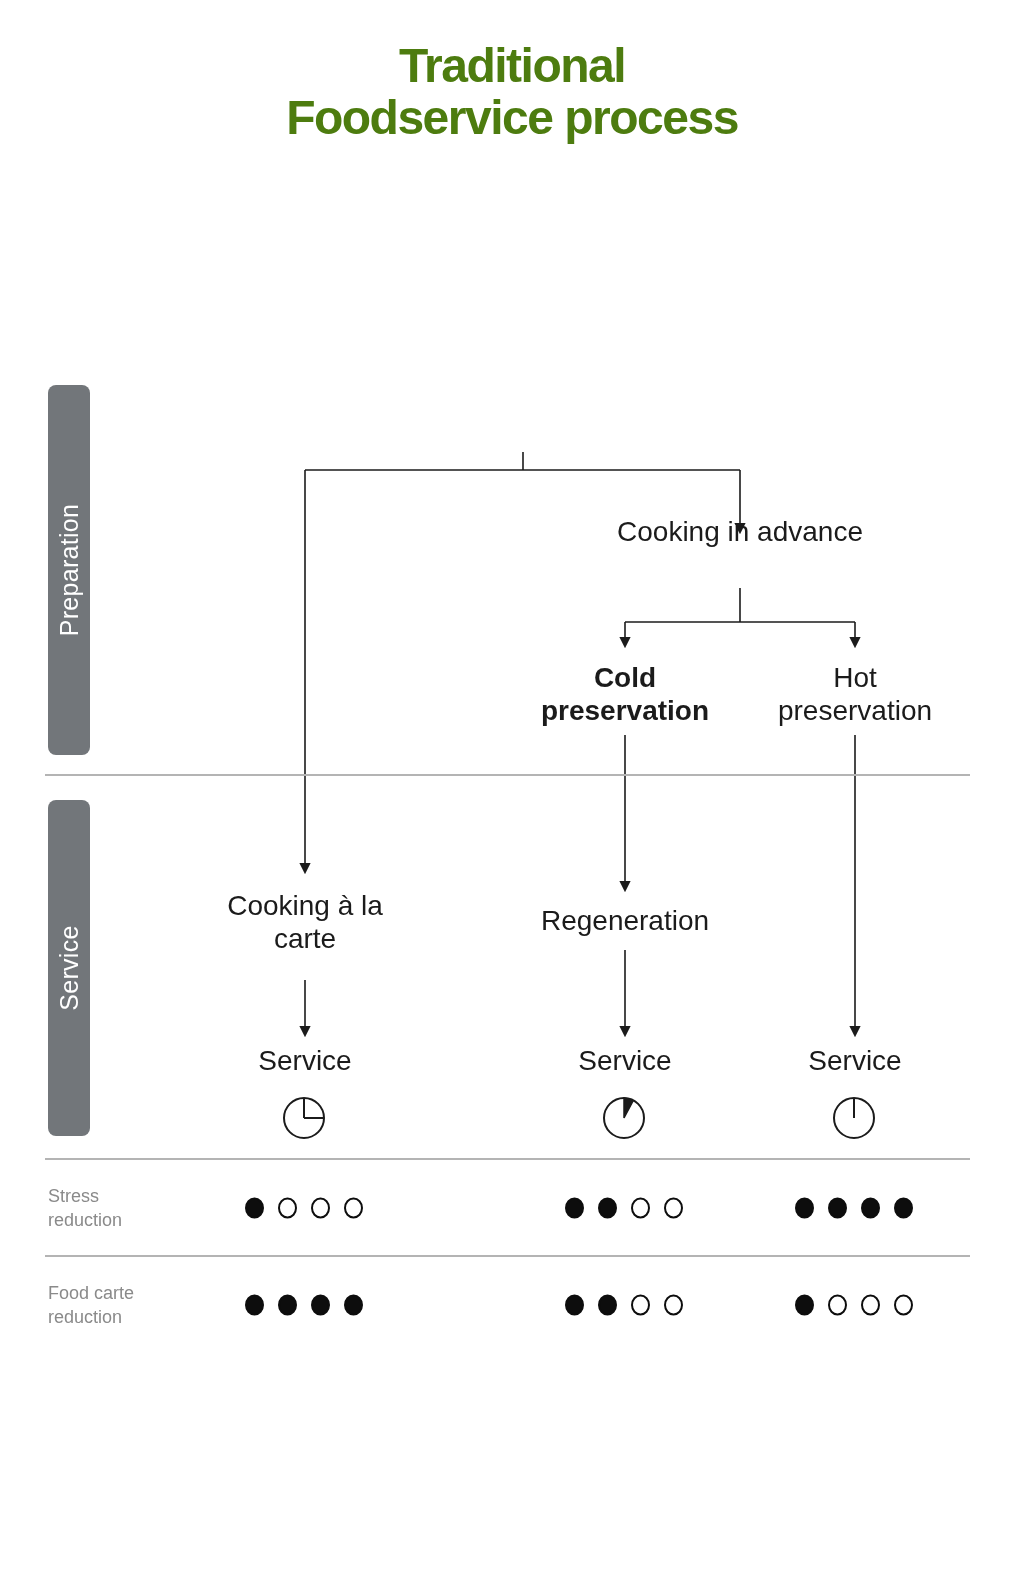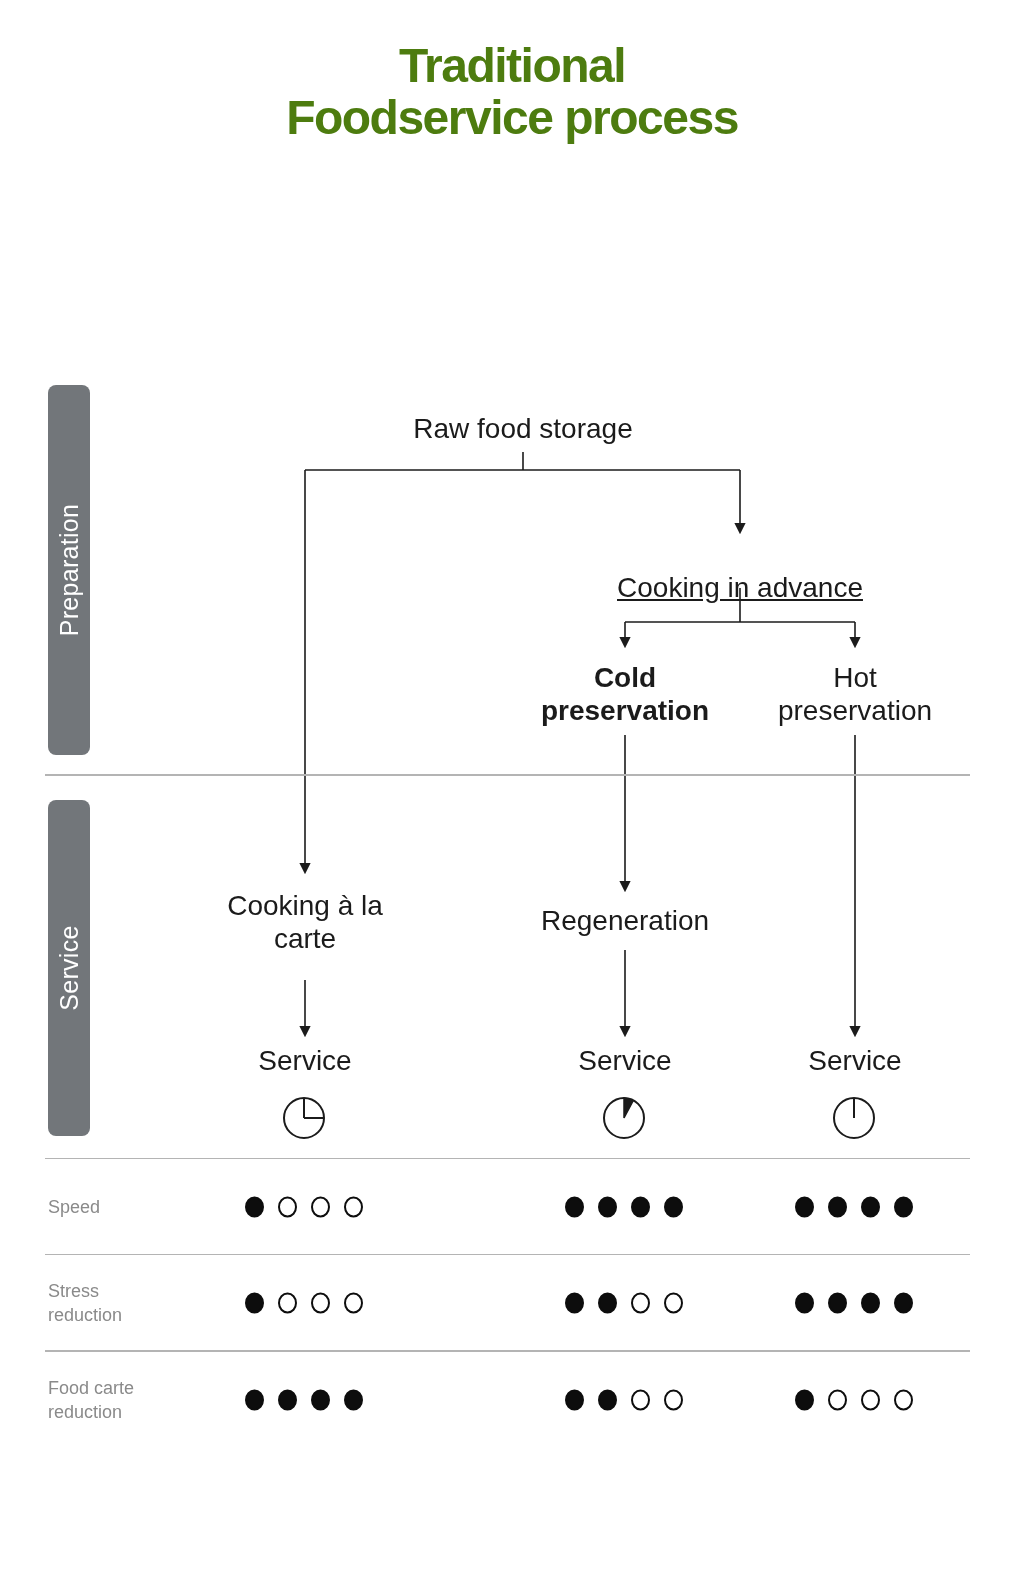--- a/index.html
+++ b/index.html
@@ -72,21 +72,21 @@
   .node {
     position: absolute;
     text-align: center;
     font-size: 28px;
     line-height: 1.17;
     color: #1b1b1b;
     white-space: pre-line;
   }
 
   #node-raw      { left: 313px; top: 413px; width: 420px; }
-  #node-advance  { left: 560px; top: 572px; width: 360px; text-decoration: underline; }
+  #node-advance  { left: 560px; top: 516px; width: 360px; }
   #node-cold     { left: 510px; top: 662px; width: 230px; font-weight: bold; }
   #node-hot      { left: 740px; top: 662px; width: 230px; }
   #node-alacarte { left: 175px; top: 890px; width: 260px; }
   #node-regen    { left: 505px; top: 905px; width: 240px; }
   #node-svc-1    { left: 200px; top: 1045px; width: 210px; }
   #node-svc-2    { left: 520px; top: 1045px; width: 210px; }
   #node-svc-3    { left: 750px; top: 1045px; width: 210px; }
 
   
   .clock {
@@ -187,21 +187,20 @@
     </g>
   </svg>
 
   <div class="phase-bar" id="phase-prep">
     <span class="phase-label">Preparation</span>
   </div>
   <div class="phase-bar" id="phase-serv">
     <span class="phase-label">Service</span>
   </div>
 
-  <div class="node" id="node-raw">Raw food storage</div>
   <div class="node" id="node-advance">Cooking in advance</div>
   <div class="node" id="node-cold">Cold
 preservation</div>
   <div class="node" id="node-hot">Hot
 preservation</div>
   <div class="node" id="node-regen">Regeneration</div>
   <div class="node" id="node-alacarte">Cooking à la
 carte</div>
   <div class="node" id="node-svc-1">Service</div>
   <div class="node" id="node-svc-2">Service</div>
@@ -217,41 +216,20 @@
     <path d="M 23 23 L 23 3 A 20 20 0 0 1 32 6 Z" fill="#1b1b1b" stroke="#1b1b1b" stroke-width="1.5"></path>
   </svg>
   <svg class="clock" id="clock-3" viewBox="0 0 46 46">
     <circle cx="23" cy="23" r="20" fill="none" stroke="#1b1b1b" stroke-width="2"></circle>
     <path d="M 23 23 L 23 3" stroke="#1b1b1b" stroke-width="2" fill="none"></path>
   </svg>
 
   <div id="ratings">
     <div class="rule"></div>
 
-    <div class="rating-row">
-      <div class="rating-label">Speed</div>
-      <div class="dot-group col-1">
-          <span class="dot filled"></span>
-          <span class="dot"></span>
-          <span class="dot"></span>
-          <span class="dot"></span>
-        </div>
-      <div class="dot-group col-2">
-          <span class="dot filled"></span>
-          <span class="dot filled"></span>
-          <span class="dot filled"></span>
-          <span class="dot filled"></span>
-        </div>
-      <div class="dot-group col-3">
-          <span class="dot filled"></span>
-          <span class="dot filled"></span>
-          <span class="dot filled"></span>
-          <span class="dot filled"></span>
-        </div>
-    </div>
     <div class="rule"></div>
 
     <div class="rating-row">
       <div class="rating-label">Stress
 reduction</div>
       <div class="dot-group col-1">
           <span class="dot filled"></span>
           <span class="dot"></span>
           <span class="dot"></span>
           <span class="dot"></span>

